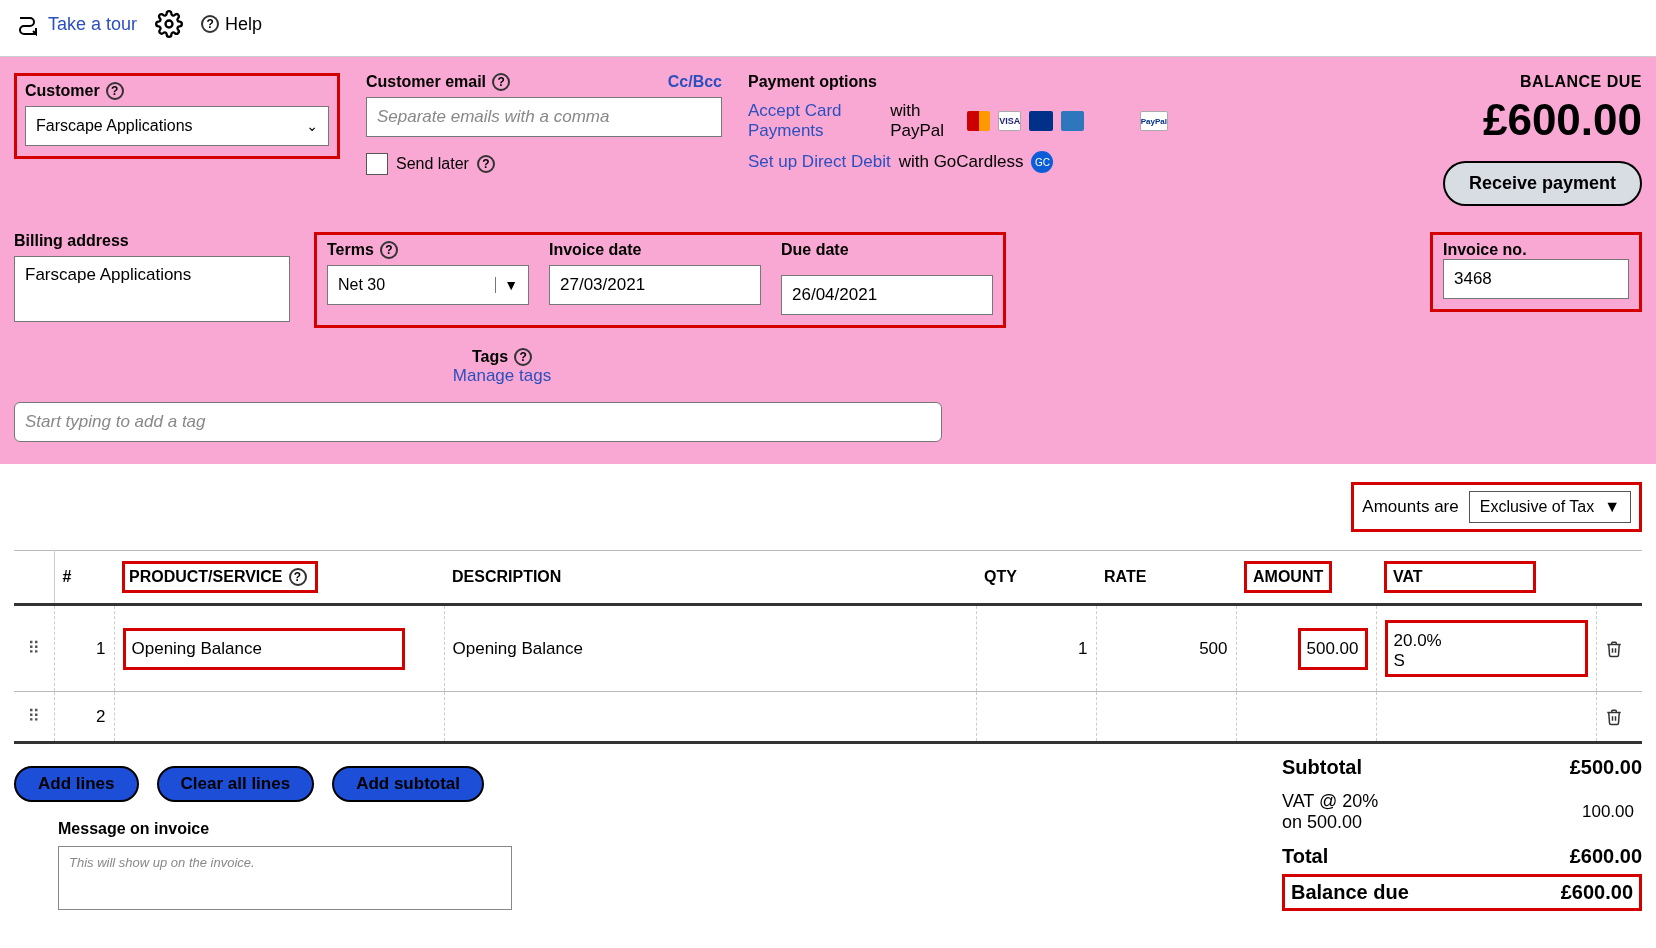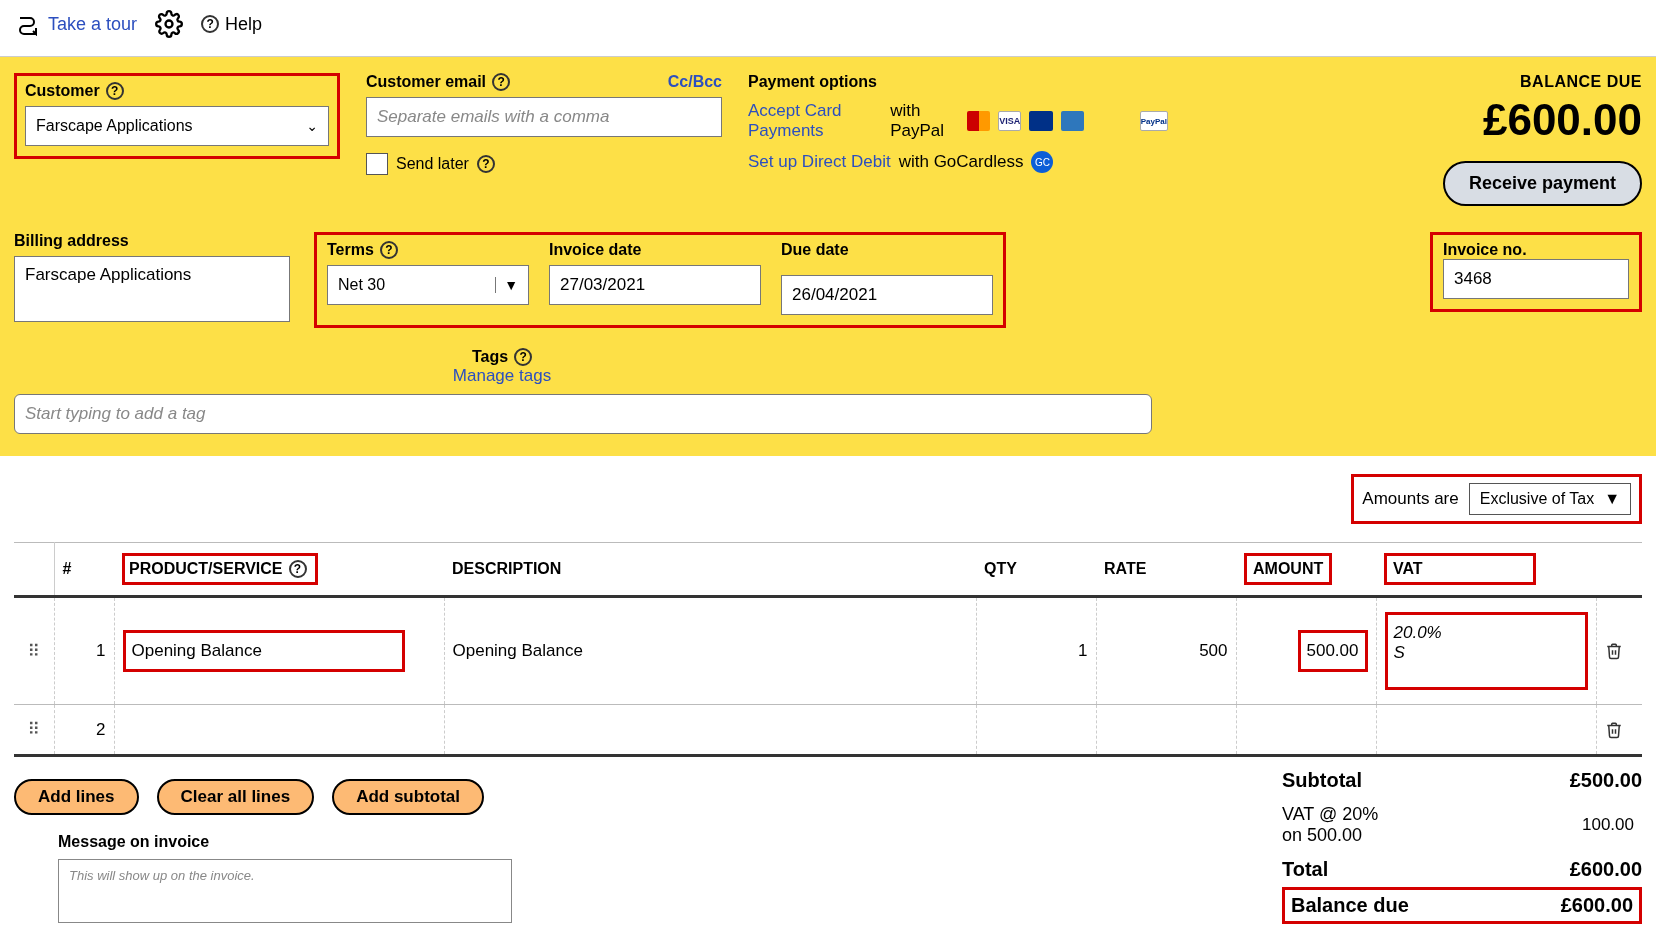--- a/index.html
+++ b/index.html
@@ -16,21 +16,21 @@
     padding: 10px 14px 18px 14px;
     border-bottom: 1px solid #ccc;
   }
   .header-left { display: flex; align-items: center; gap: 12px; }
   .header-title { font-size: 30px; font-weight: 800; }
   .header-right { display: flex; align-items: center; gap: 18px; }
   .header-right .link { color: #2c4fbf; font-size: 18px; display:flex; align-items:center; gap:6px;}
   .header-right .plain { display:flex; align-items:center; gap:6px; font-size:18px; }
 
   .section-gray {
-    background: #fde047;
+    background: #f9a8d4;
     padding: 16px 14px 22px 14px;
   }
 
   .row1 { display:flex; align-items: flex-start; gap: 26px; }
   .field-block { display:flex; flex-direction:column; gap:6px; }
   .label-line { display:flex; align-items:center; gap:6px; font-weight:700; font-size:16px;}
   .help-circle {
     display:inline-flex; align-items:center; justify-content:center;
     width:18px; height:18px; border:2px solid #333; border-radius:50%;
     font-size:12px; font-weight:700;
@@ -74,21 +74,21 @@
     display:inline-block; border:2px solid #000; border-radius:28px;
     padding:10px 24px; font-size:18px; font-weight:600; background:#d8dde4; margin-top:16px;
   }
 
   .row2 { display:flex; gap:24px; margin-top:26px; align-items:flex-start;}
   .textarea-box { background:#fff; border:1px solid #777; height:66px; padding:8px 10px; width:276px; font-size:17px;}
 
   .row3 { margin-top:20px; }
   .tags-header {display:flex; align-items:center; justify-content:space-between; width:976px;flex-direction:column;}
   .tags-header .lnk { color:#2c4fbf; font-size:17px; }
-  .tags-input { width:1138px; margin-top:8px; }
+  .tags-input { width:928px; margin-top:16px; }
 
   .highlight { border:3px solid #d40000; }
 
   
   .section-white { padding: 18px 14px; }
   .amounts-row { display:flex; justify-content:flex-end; align-items:center; gap:10px; margin-bottom:18px;}
   .amounts-row .sel { border:1px solid #555; padding:6px 10px; display:flex; align-items:center; gap:10px; background:#fff;}
 
   table.items { width:100%; border-collapse:collapse; }
   table.items th {
@@ -106,21 +106,21 @@
   .th-prod { width:330px;}
   .th-qty, .th-rate, .th-amt { text-align:right; }
   .td-qty, .td-rate, .td-amt { text-align:right; }
   .th-amt { width:140px;}
   .th-vat { width:220px;}
   .grip { width:40px; text-align:center; color:#555; border-right:1px solid #ccc;}
   .trash { width:46px; text-align:center; }
 
   .btn-row-below { display:flex; gap:18px; margin-top:22px;}
   .btn-oval {
-    border:2px solid #000; border-radius:24px; padding:6px 22px; font-size:17px; font-weight:600; background:#fdba74;
+    border:2px solid #000; border-radius:24px; padding:6px 22px; font-size:17px; font-weight:600; background:#1d4ed8;
   }
 
   .msg-block { margin-top:18px;padding-left:44px; }
   .msg-ta { border:1px solid #888; width:454px; height:64px; padding:8px 10px; font-size:13px; color:#888; font-style:italic; margin-top:8px;}
 
   .totals { position:relative; }
   .totals-grid {
     position:absolute; right:0; top:-16px;
     min-width:340px; font-size:18px;
   }
@@ -320,21 +320,21 @@
     </thead>
     <tbody>
       <tr>
         <td class="grip">⠿</td>
         <td class="td-num">1</td>
         <td><span class="red-box" style="display:inline-block;padding:8px 140px 8px 6px;"><span>Opening Balance</span></span></td>
         <td>Opening Balance</td>
         <td class="td-qty">1</td>
         <td class="td-rate">500</td>
         <td class="td-amt"><span class="red-box" style="display:inline-block;padding:8px 6px;"><span>500.00</span></span></td>
-        <td><span class="red-box" style="display:inline-block;padding:8px 130px 24px 6px;font-style:italic;"><span>20.0% S</span></span></td>
+        <td><span class="red-box" style="display:inline-block;padding:8px 130px 3px 6px;"><span>20.0% S</span></span></td>
         <td class="trash">
           <svg width="18" height="20" viewBox="0 0 24 24" fill="none" stroke="#333" stroke-width="2">
               <polyline points="3 6 5 6 21 6"></polyline>
               <path d="M19 6l-1 14a2 2 0 0 1-2 2H8a2 2 0 0 1-2-2L5 6"></path>
               <path d="M10 11v6M14 11v6"></path>
               <path d="M9 6V4a1 1 0 0 1 1-1h4a1 1 0 0 1 1 1v2"></path>
             </svg>
         </td>
       </tr>
       <tr style="border-bottom:3px solid #333;">

